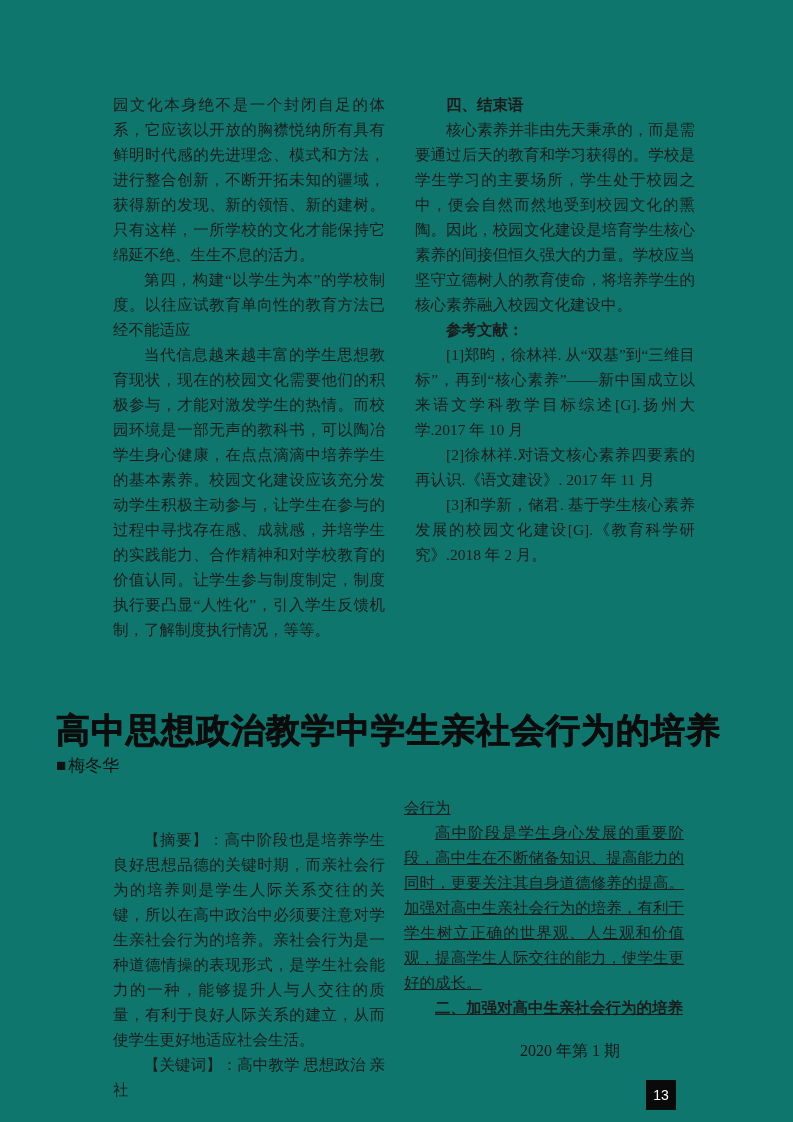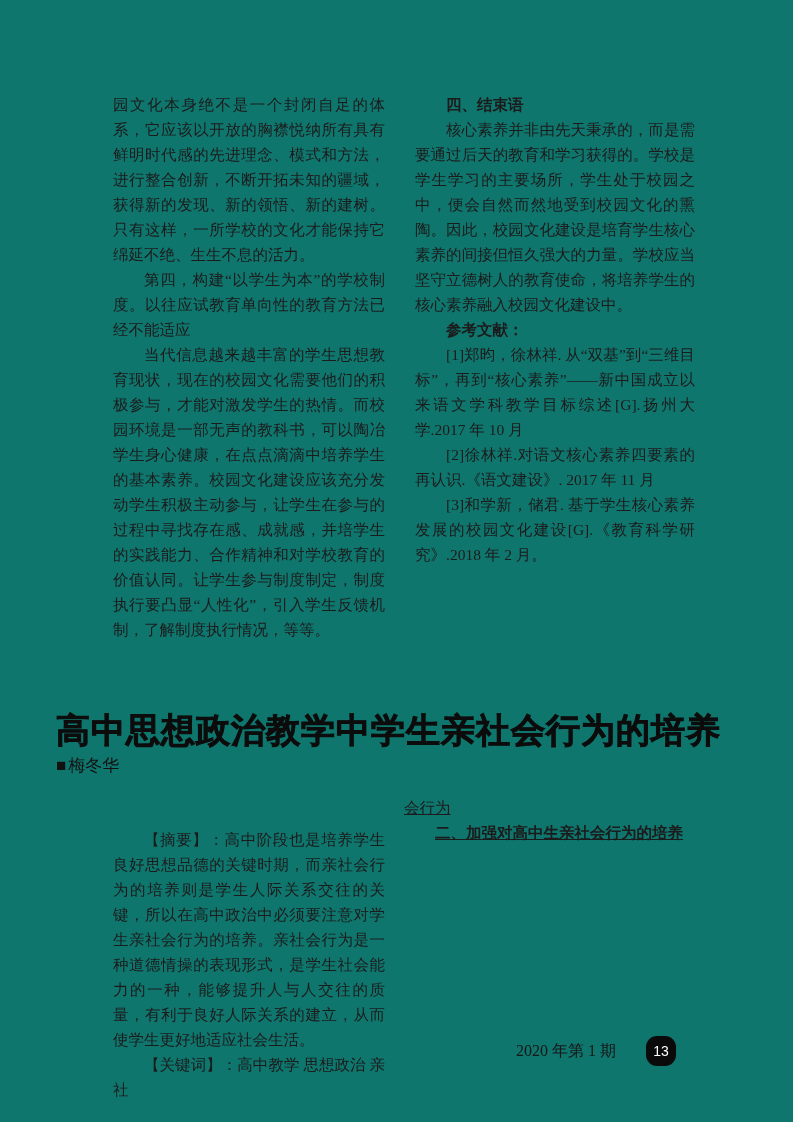--- a/index.html
+++ b/index.html
@@ -46,37 +46,36 @@
     left: 56px; top: 753px; width: 680px;
     text-align: left;
     font-family: "Liberation Sans", "DejaVu Sans", sans-serif;
     font-size: 17px;
     line-height: 25px;
     color: #111;
   }
   .author-marker { display: inline-block; margin-right: 2px; }
   .footer-issue {
     position: absolute;
-    left: 500px; top: 1038px; width: 132px;
-    text-align: center;
+    left: 520px; top: 1038px; width: 132px;
+    text-align: left;
     font-size: 16px;
     line-height: 25px;
     color: #161616;
     font-family: Liberation Serif, serif;
   }
   .page-num-box {
     position: absolute;
-    left: 646px; top: 1036px;
+    left: 646px; top: 1080px;
     width: 30px; height: 30px;
     background: #0a0a0a;
     color: #ffffff;
     display: flex; align-items: center; justify-content: center;
     font-family: "Liberation Sans", "DejaVu Sans", sans-serif;
     font-size: 14px;
-    border-radius: 11px;
   }
 </style>
 </head>
 <body>
 
 <div class="page">
 
   <div class="col top-left">
     <p class="noindent">园文化本身绝不是一个封闭自足的体系，它应该以开放的胸襟悦纳所有具有鲜明时代感的先进理念、模式和方法，进行整合创新，不断开拓未知的疆域，获得新的发现、新的领悟、新的建树。只有这样，一所学校的文化才能保持它绵延不绝、生生不息的活力。</p>
     <p>第四，构建“以学生为本”的学校制度。以往应试教育单向性的教育方法已经不能适应</p>
@@ -97,20 +96,21 @@
     <span class="author-marker">■</span><span>梅冬华</span>
   </div>
 
   <div class="col bot-left">
     <p><span>【摘要】：</span><span>高中阶段也是培养学生良好思想品德的关键时期，而亲社会行为的培养则是学生人际关系交往的关键，所以在高中政治中必须要注意对学生亲社会行为的培养。亲社会行为是一种道德情操的表现形式，是学生社会能力的一种，能够提升人与人交往的质量，有利于良好人际关系的建立，从而使学生更好地适应社会生活。</span></p>
     <p><span>【关键词】：</span><span>高中教学 思想政治 亲社</span></p>
   </div>
 
   <div class="col bot-right">
     <p class="noindent">会行为</p>
+    <p>高中阶段是学生身心发展的重要阶段，高中生在不断储备知识、提高能力的同时，更要关注其自身道德修养的提高。加强对高中生亲社会行为的培养，有利于学生树立正确的世界观、人生观和价值观，提高学生人际交往的能力，使学生更好的成长。</p>
     <p class="heading">二、加强对高中生亲社会行为的培养</p>
   </div>
 
   <div class="footer-issue">2020 年第 1 期</div>
   <div class="page-num-box">
     <span>13</span>
   </div>
 
 </div>
 

